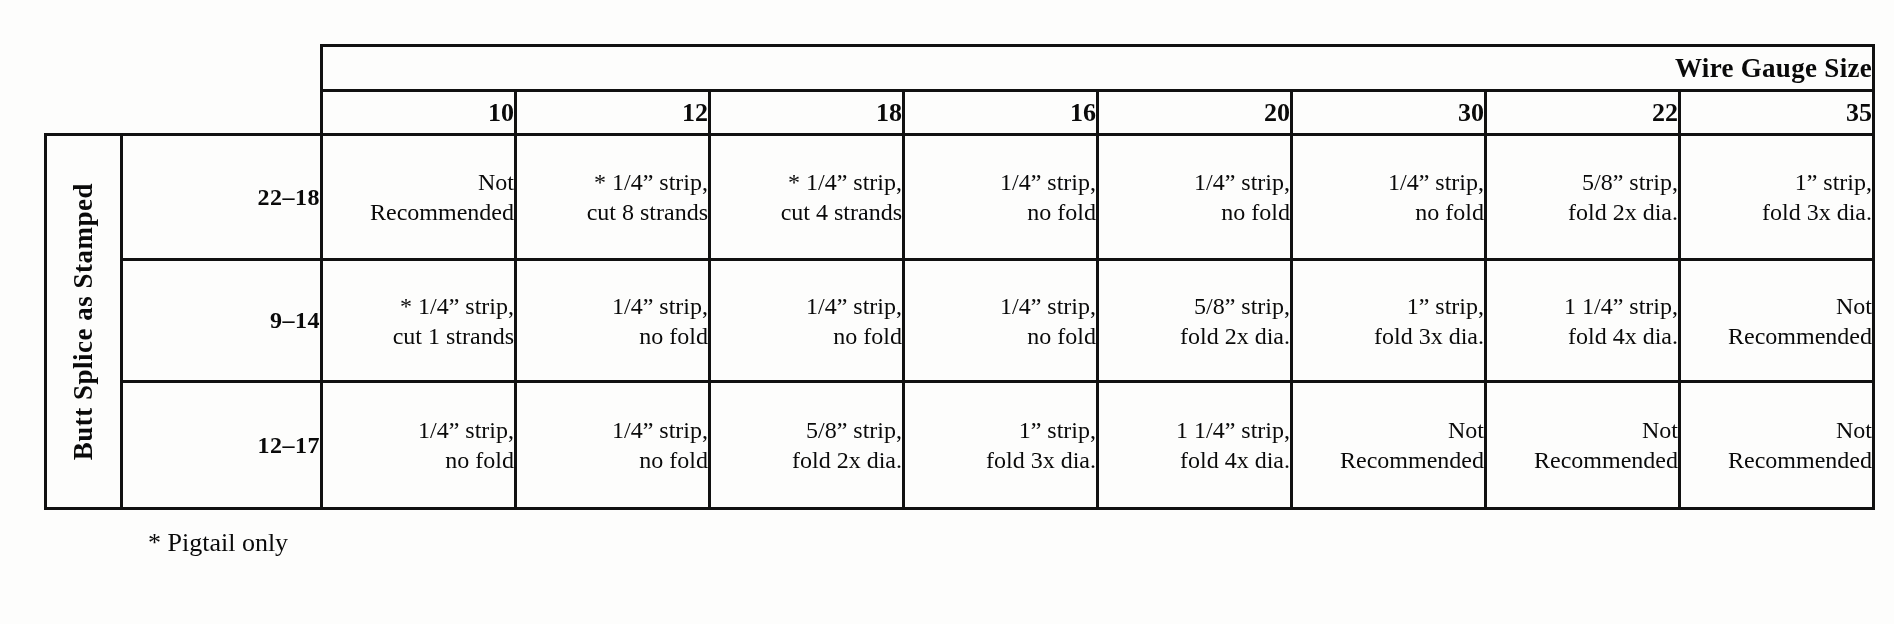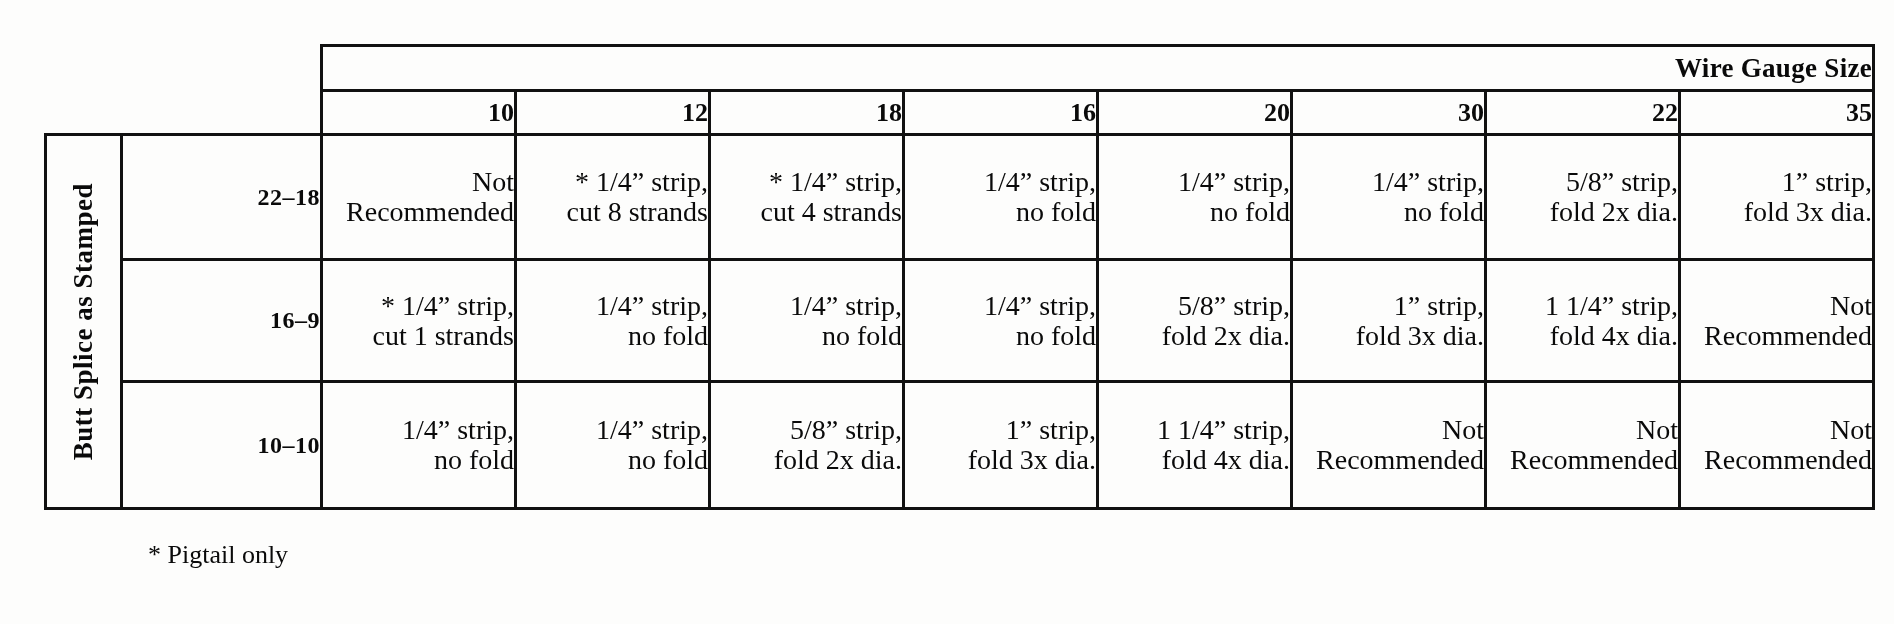--- a/index.html
+++ b/index.html
@@ -49,26 +49,26 @@
     height: 100%;
   }
   .vlabel {
     writing-mode: vertical-rl;
     transform: rotate(180deg);
     font-weight: bold;
     font-size: 27px;
     white-space: nowrap;
     letter-spacing: 0.5px;
   }
-  .cell { font-size: 28px; }
+  .cell { font-size: 24px; }
   .cell .line { display: block; line-height: 30px; }
   .footnote {
     position: absolute;
     left: 148px;
-    top: 540px;
+    top: 528px;
     font-size: 26px;
   }
 </style>
 </head>
 <body>
 
 <div class="sheet">
 
   <table class="wire">
     <colgroup>
@@ -137,21 +137,21 @@
             <span class="line">5/8” strip,</span>
             <span class="line">fold 2x dia.</span>
           </td>
       <td class="cell">
             <span class="line">1” strip,</span>
             <span class="line">fold 3x dia.</span>
           </td>
     </tr>
 
     <tr style="height:122px">
-      <td class="row-label">16–9</td>
+      <td class="row-label">9–14</td>
       <td class="cell">
             <span class="line">* 1/4” strip,</span>
             <span class="line">cut 1 strands</span>
           </td>
       <td class="cell">
             <span class="line">1/4” strip,</span>
             <span class="line">no fold</span>
           </td>
       <td class="cell">
             <span class="line">1/4” strip,</span>
@@ -173,21 +173,21 @@
             <span class="line">1 1/4” strip,</span>
             <span class="line">fold 4x dia.</span>
           </td>
       <td class="cell">
             <span class="line">Not</span>
             <span class="line">Recommended</span>
           </td>
     </tr>
 
     <tr style="height:127px">
-      <td class="row-label">10–10</td>
+      <td class="row-label">12–17</td>
       <td class="cell">
             <span class="line">1/4” strip,</span>
             <span class="line">no fold</span>
           </td>
       <td class="cell">
             <span class="line">1/4” strip,</span>
             <span class="line">no fold</span>
           </td>
       <td class="cell">
             <span class="line">5/8” strip,</span>

